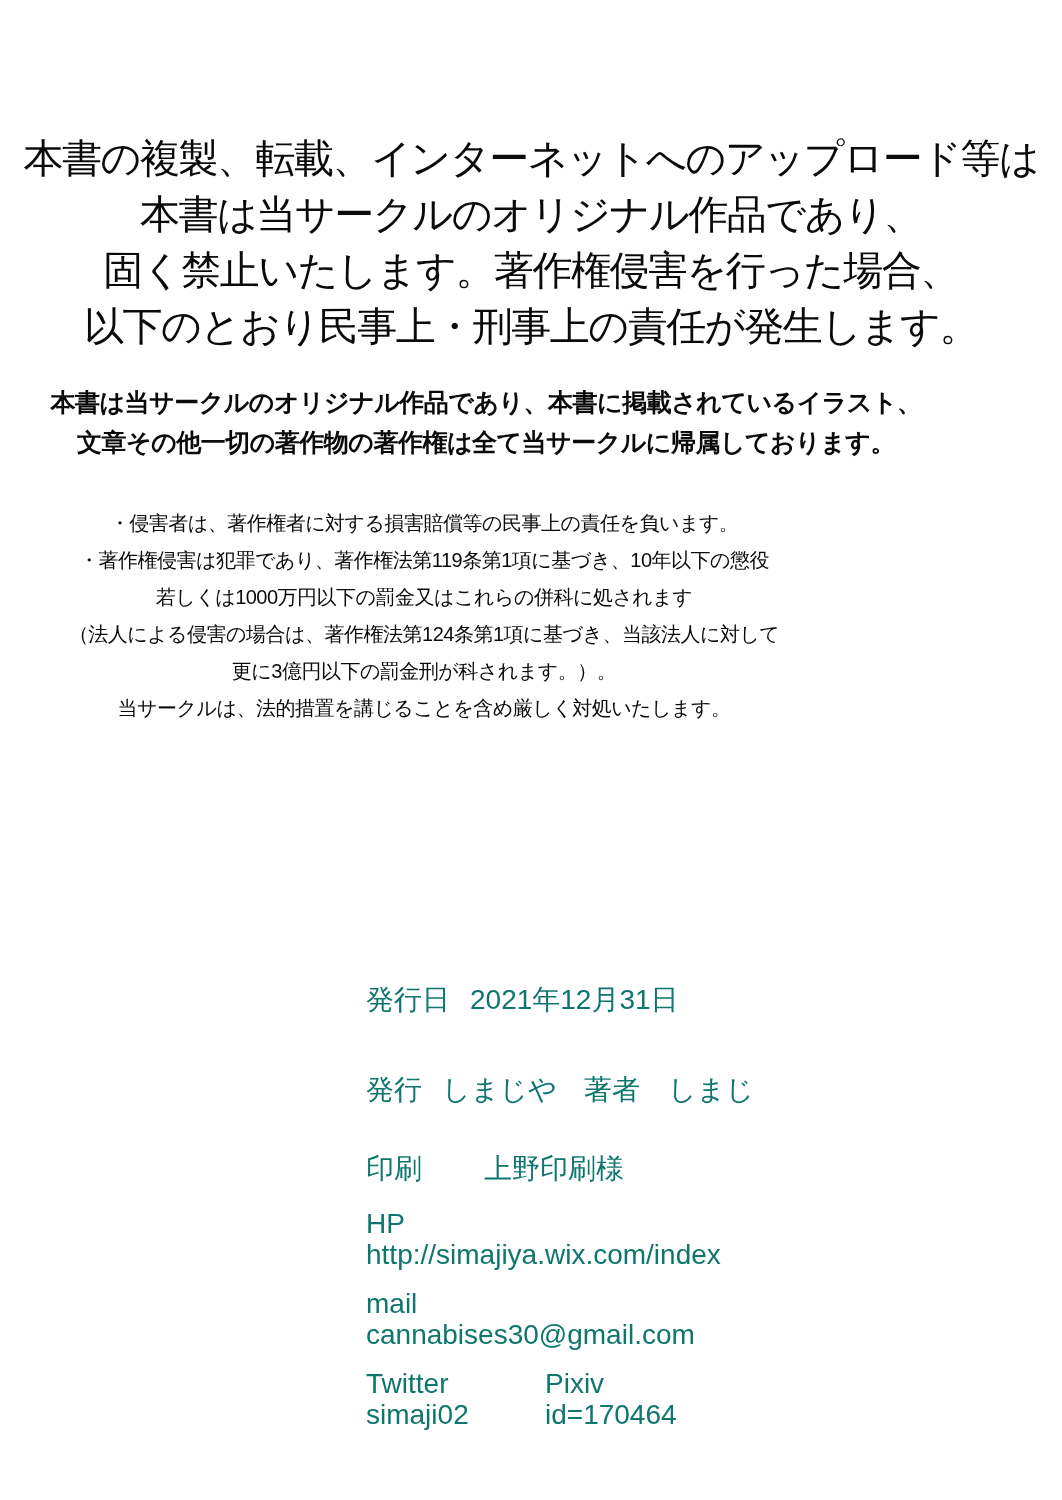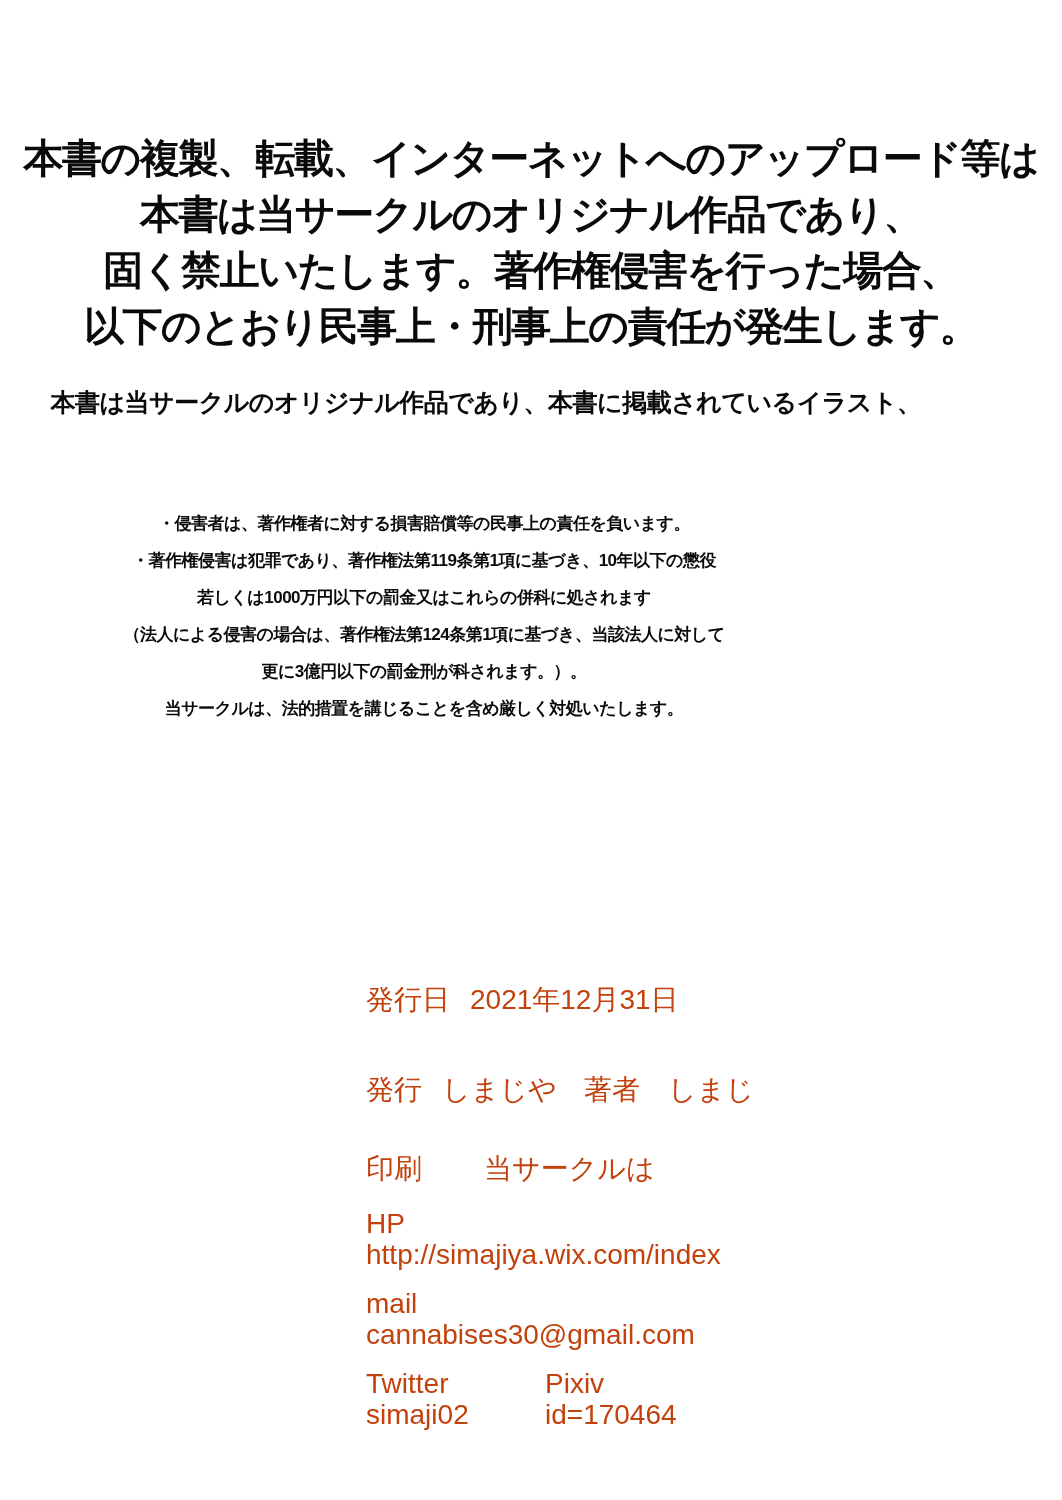--- a/index.html
+++ b/index.html
@@ -21,21 +21,21 @@
     background: #ffffff;
   }
   
   .warning-heading {
     position: absolute;
     top: 130px;
     left: 0;
     width: 1062px;
     text-align: center;
     font-size: 40px;
-    font-weight: 700;
+    font-weight: 400;
     line-height: 56px;
     letter-spacing: -1.5px;
     white-space: nowrap;
   }
   
   .ownership-statement {
     position: absolute;
     top: 382px;
     left: 0;
     width: 972px;
@@ -46,34 +46,34 @@
     letter-spacing: -0.5px;
     white-space: nowrap;
   }
   
   .legal-notice {
     position: absolute;
     top: 505px;
     left: 0;
     width: 848px;
     text-align: center;
-    font-size: 17px;
-    font-weight: 700;
+    font-size: 20px;
+    font-weight: 400;
     line-height: 37px;
     letter-spacing: -0.5px;
     white-space: nowrap;
   }
   
   .colophon {
     position: absolute;
     top: 984px;
     left: 366px;
     font-size: 28px;
     font-weight: 400;
-    color: #c2410c;
+    color: #0f766e;
     line-height: 31px;
     white-space: nowrap;
   }
   .colophon .row { display: block; }
   .colophon .label-issue-date { display: inline-block; width: 104px; }
   .colophon .label-publisher  { display: inline-block; width: 76px; }
   .colophon .value-publisher  { display: inline-block; width: 142px; margin-top: 32px; }
   .colophon .label-author     { display: inline-block; width: 84px; }
   .colophon .label-printer    { display: inline-block; width: 118px; }
   .colophon .col-1            { display: inline-block; width: 179px; }
@@ -90,20 +90,21 @@
 
   <div class="warning-heading">
     <div>本書の複製、転載、インターネットへのアップロード等は</div>
     <div>本書は当サークルのオリジナル作品であり、</div>
     <div>固く禁止いたします。著作権侵害を行った場合、</div>
     <div>以下のとおり民事上・刑事上の責任が発生します。</div>
   </div>
 
   <div class="ownership-statement">
     <div>本書は当サークルのオリジナル作品であり、本書に掲載されているイラスト、</div>
+    <div>文章その他一切の著作物の著作権は全て当サークルに帰属しております。</div>
   </div>
 
   <div class="legal-notice">
     <div>・侵害者は、著作権者に対する損害賠償等の民事上の責任を負います。</div>
     <div>・著作権侵害は犯罪であり、著作権法第119条第1項に基づき、10年以下の懲役</div>
     <div>若しくは1000万円以下の罰金又はこれらの併科に処されます</div>
     <div>（法人による侵害の場合は、著作権法第124条第1項に基づき、当該法人に対して</div>
     <div>更に3億円以下の罰金刑が科されます。）。</div>
     <div>当サークルは、法的措置を講じることを含め厳しく対処いたします。</div>
   </div>
@@ -112,21 +113,21 @@
 
     <div class="row row-issue-date">
       <span class="label-issue-date">発行日</span><span>2021年12月31日</span>
     </div>
 
     <div class="row row-publisher">
       <span class="label-publisher">発行</span><span class="value-publisher">しまじや</span><span class="label-author">著者</span><span>しまじ</span>
     </div>
 
     <div class="row row-printer">
-      <span class="label-printer">印刷</span><span>当サークルは</span>
+      <span class="label-printer">印刷</span><span>上野印刷様</span>
     </div>
 
     <div class="group-hp">
       <div class="row">HP</div>
       <div class="row">http://simajiya.wix.com/index</div>
     </div>
 
     <div class="group-mail">
       <div class="row">mail</div>
       <div class="row">cannabises30@gmail.com</div>

